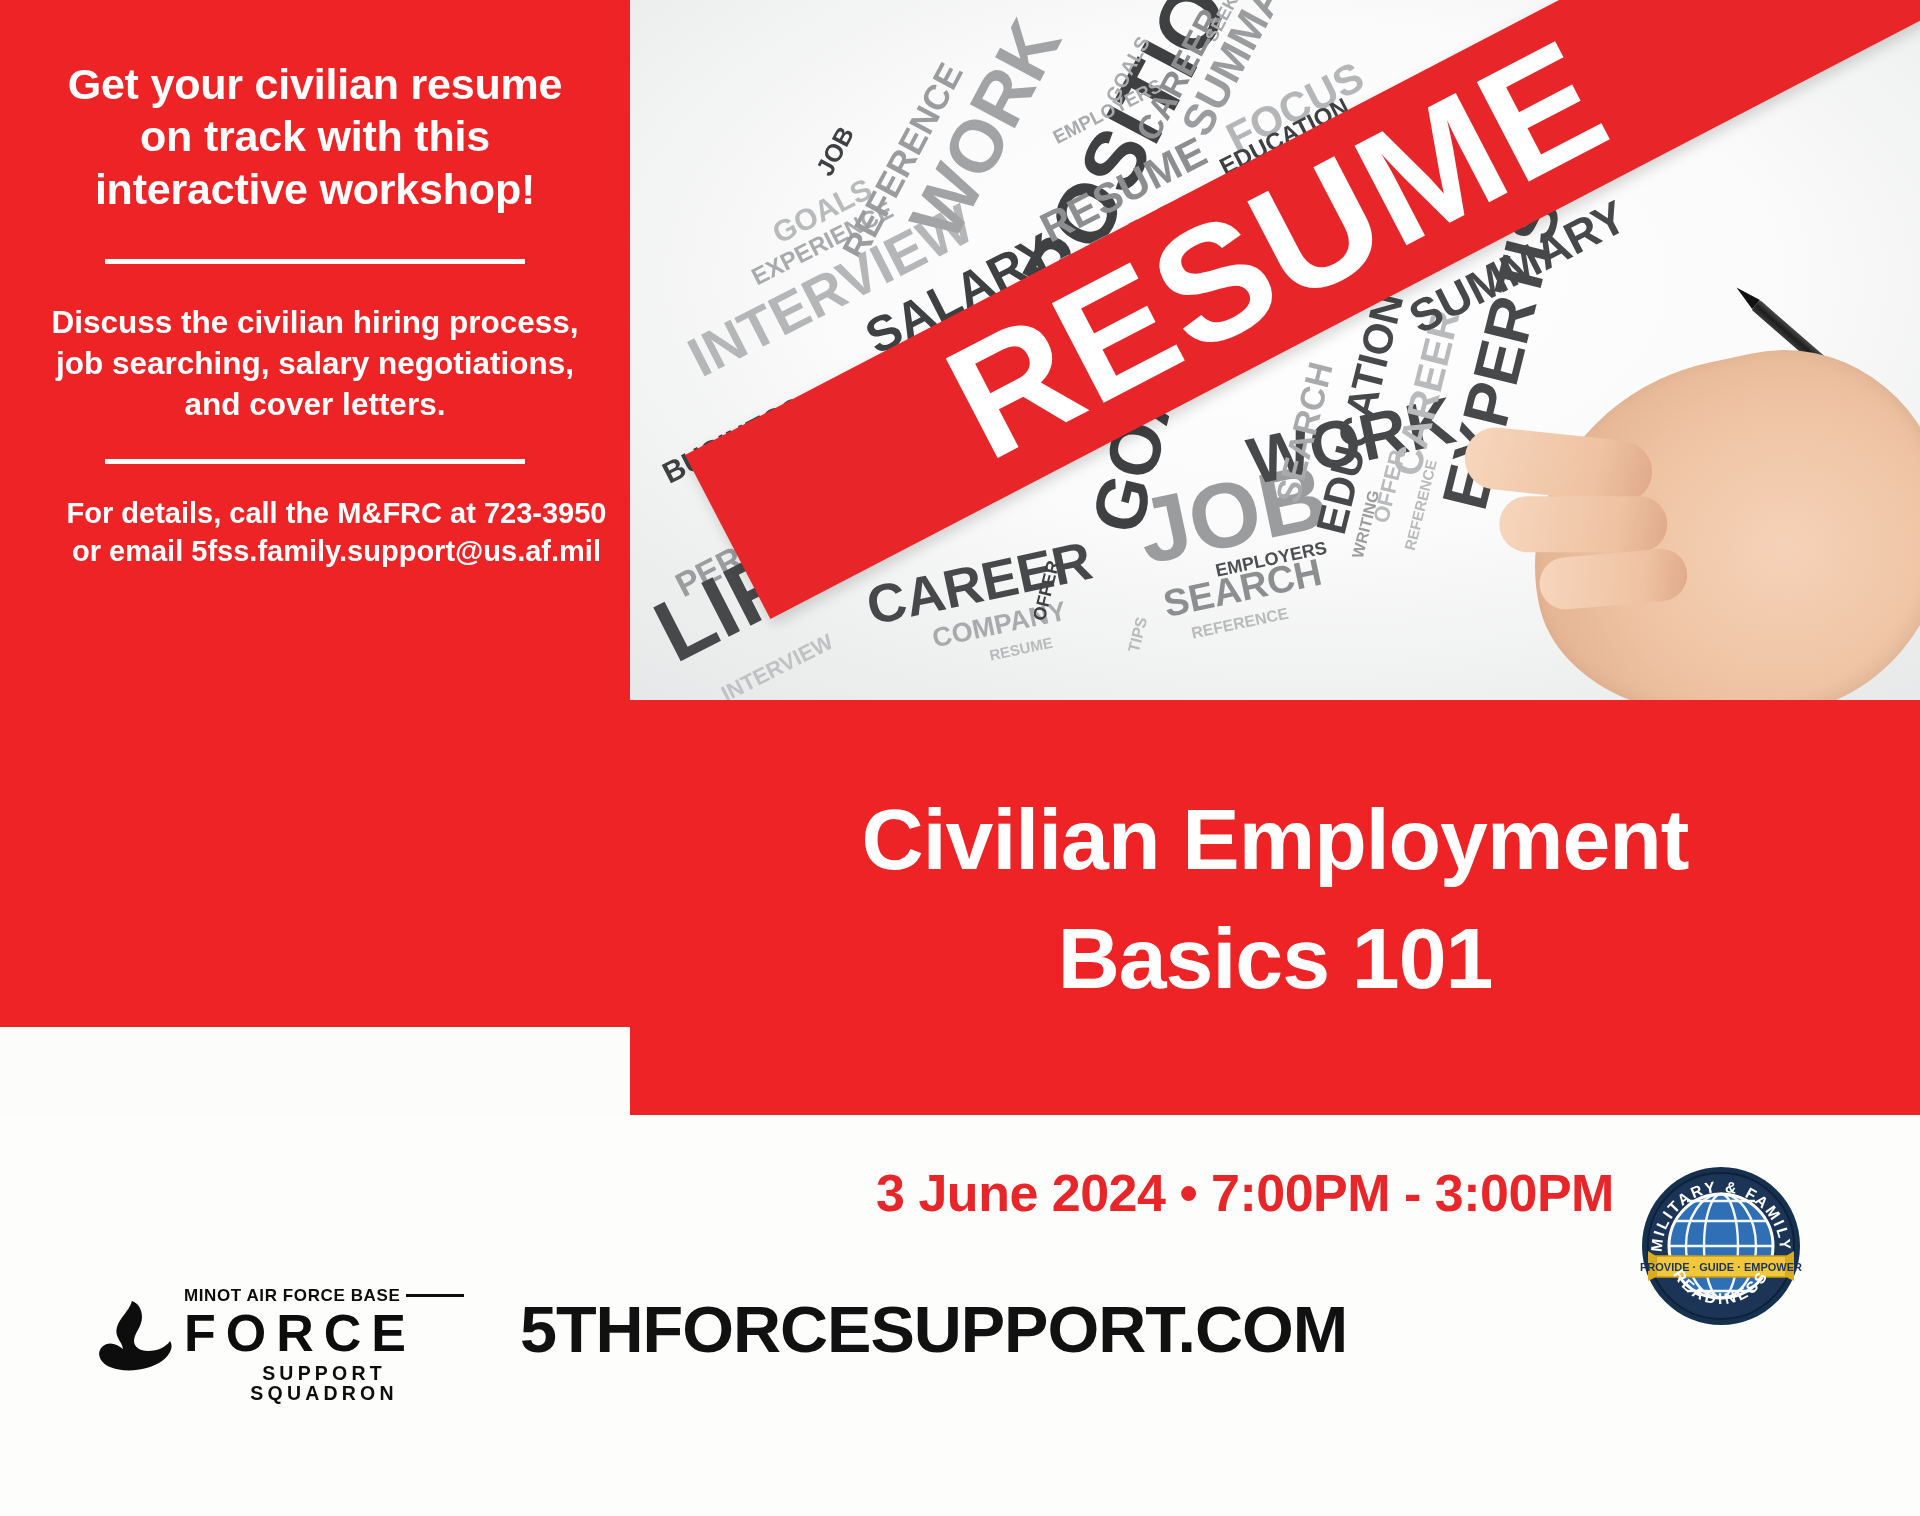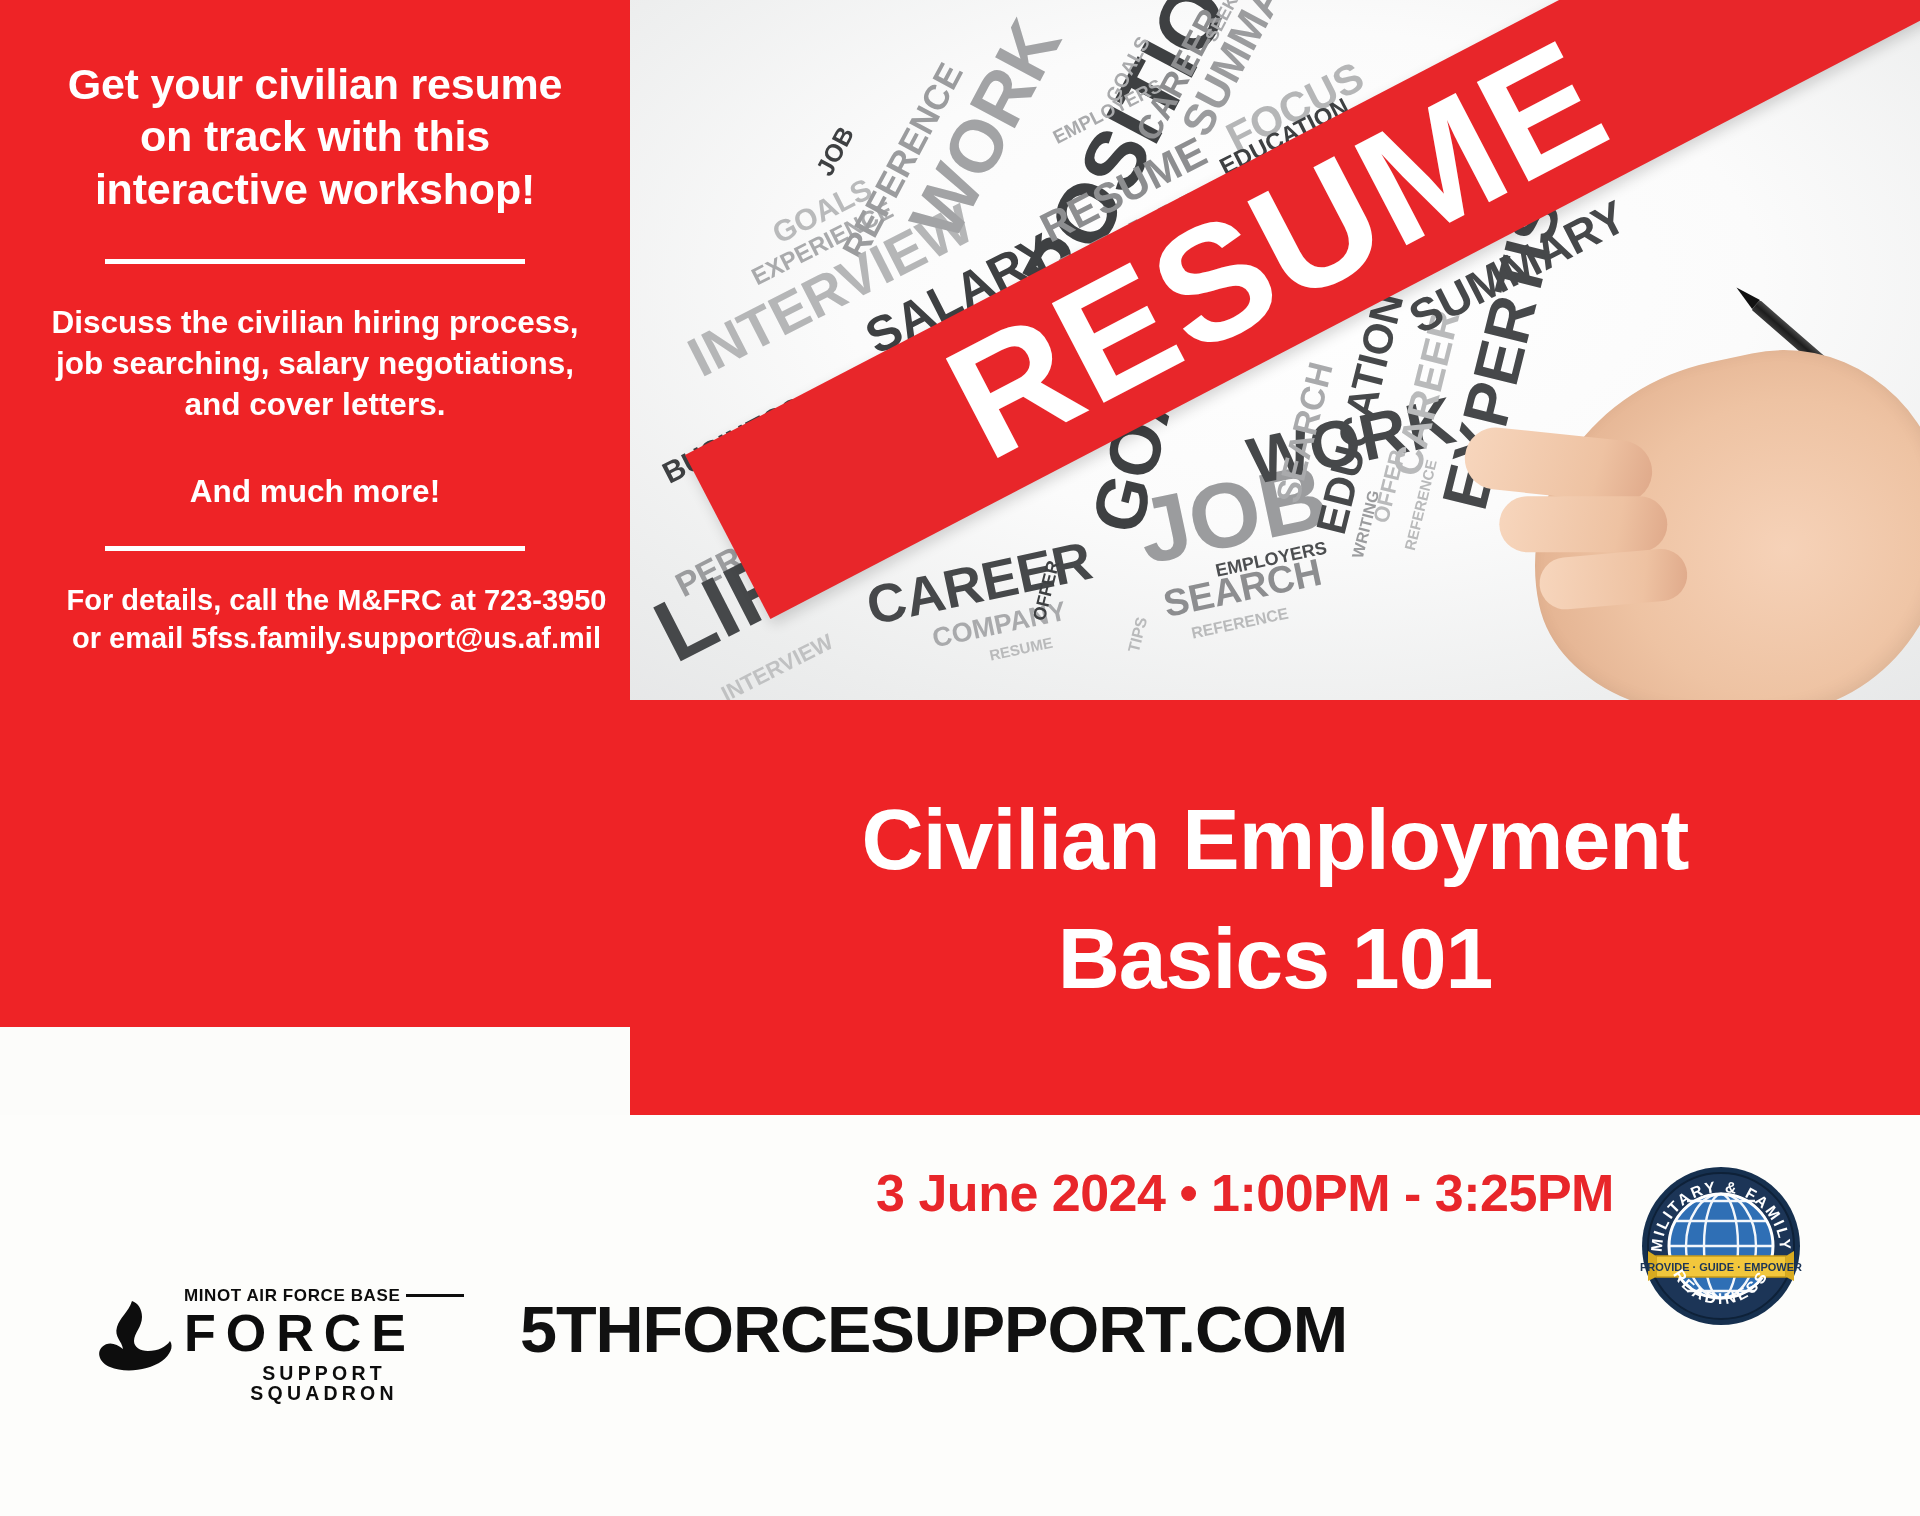--- a/index.html
+++ b/index.html
@@ -230,21 +230,20 @@
 <body>
 
 <div class="flyer">
 
   <div class="left-panel">
     <div class="headline">Get your civilian resume on track with this interactive workshop!</div>
 
     <div class="rule"></div>
 
     <div class="body-block">Discuss the civilian hiring process, job searching, salary negotiations, and cover letters.</div>
-    <div class="body-block">And much more!</div>
 
     <div class="rule second"></div>
 
     <div class="contact-block">For details, call the M&amp;FRC at 723-3950 or email 5fss.family.support@us.af.mil</div>
   </div>
 
   <div class="art">
 
     <span class="wc" style="left:138px;  top:222px; font-size:30px; color:#b9babb; transform:rotate(-27deg);">GOALS</span>
     <span class="wc" style="left:182px;  top:168px; font-size:25px; color:#3e4042; transform:rotate(-62deg);">JOB</span>
@@ -305,21 +304,21 @@
     </div>
   </div>
 
   <div class="title-block">
     <div class="title-line">Civilian Employment</div>
     <div class="title-line">Basics 101</div>
   </div>
 
   <div class="footer">
 
-    <div class="footer-date">3 June 2024 • 1:00PM - 3:25PM</div>
+    <div class="footer-date">3 June 2024 • 7:00PM - 3:00PM</div>
 
     <div class="fss-logo">
       <svg class="fss-swoosh" viewBox="0 0 84 80">
         <path d="M40 4 C36 16 28 20 25 30 C22 40 30 44 31 52 C24 46 16 44 10 50 C4 56 8 66 18 70 C32 76 56 74 70 64 C78 58 82 50 78 44 C74 50 66 54 56 54 C48 54 42 50 42 44 C42 36 50 30 50 20 C50 12 46 6 40 4 Z" fill="#0d0d0d"></path>
         <path d="M38 14 C36 22 31 26 30 33 C29 40 34 43 35 48 C31 44 26 43 22 47 C19 50 21 56 27 58 C36 62 52 61 61 55 C66 51 68 46 66 42 C63 46 57 49 50 49 C45 49 41 46 41 42 C41 36 46 32 46 25 C46 20 43 16 38 14 Z" fill="#ffffff" opacity="0.0"></path>
       </svg>
       <div class="fss-textwrap">
         <div class="fss-top">
           <span>MINOT AIR FORCE BASE</span>
           <span class="bar"></span>

